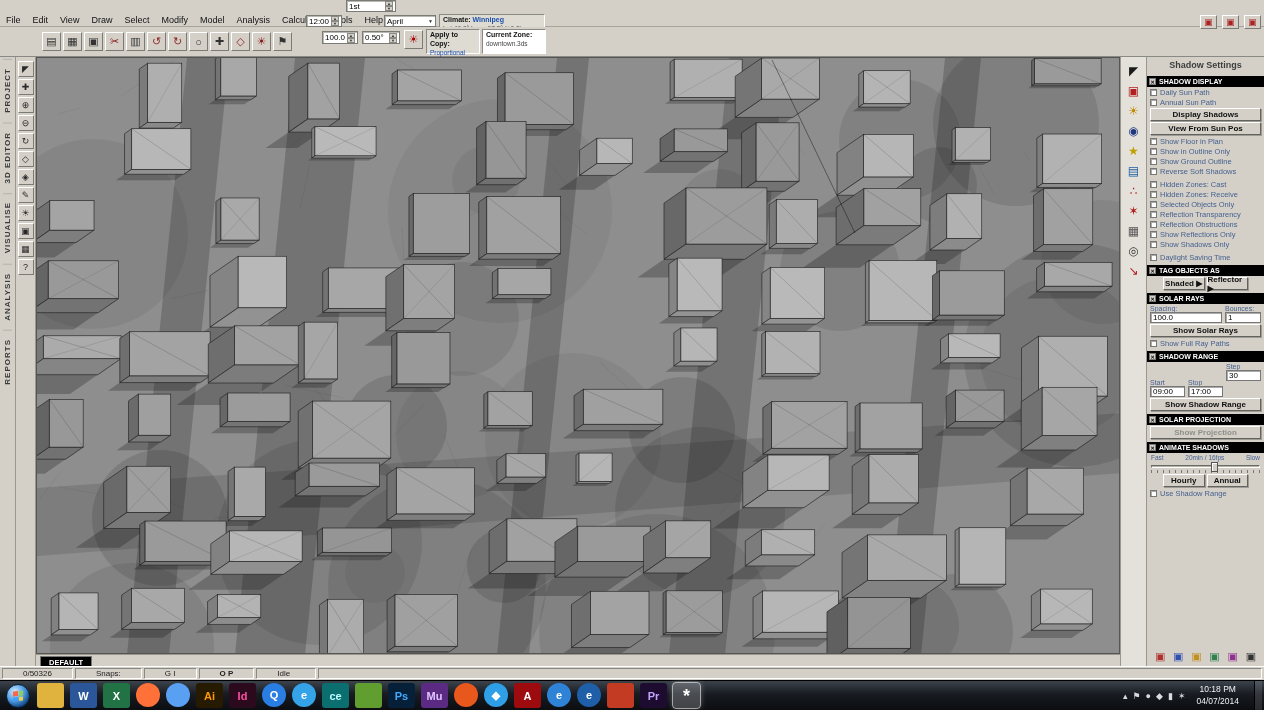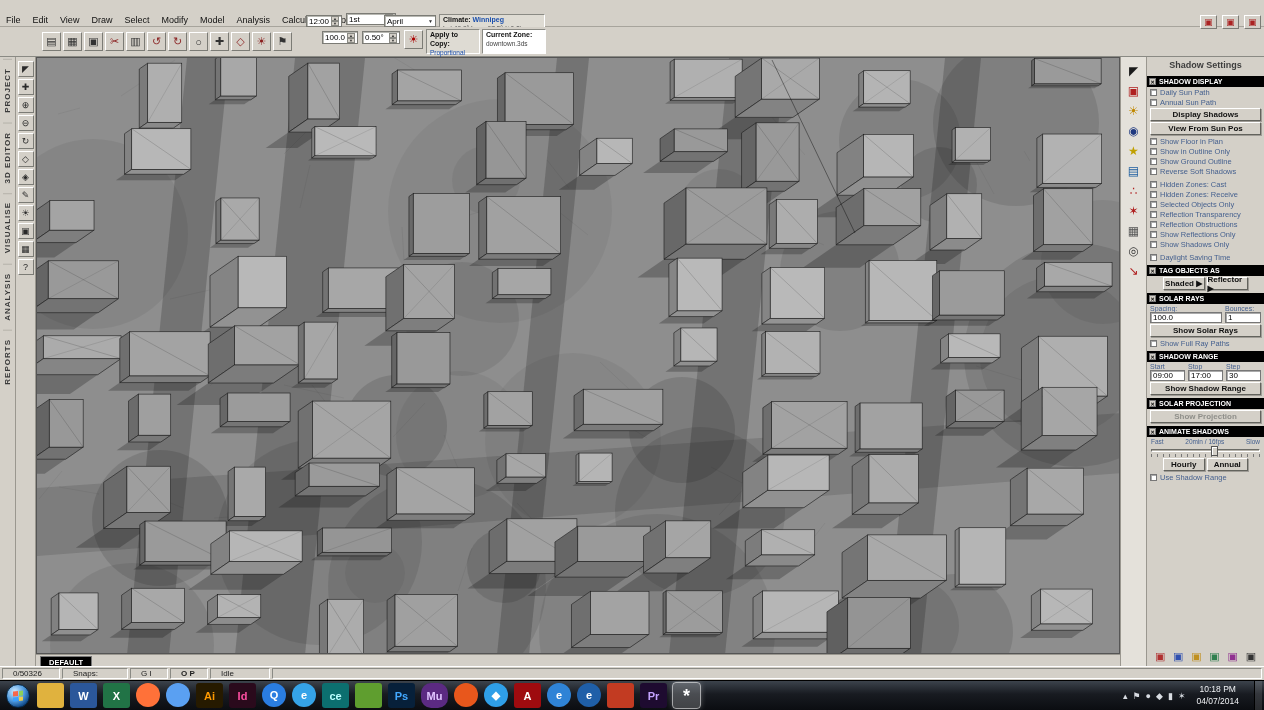--- a/index.html
+++ b/index.html
@@ -53,21 +53,21 @@
   .gap{height:3px}
   .slider-labels{display:flex;justify-content:space-between;font-size:6.5px;color:#46618f;margin:1px 4px 0}
   .slider{position:relative;height:12px;margin:0 4px}
   .slider-track{position:absolute;left:0;right:0;top:4px;height:3px;background:#b5b2aa;border:1px solid;border-color:#6b6b66 #fff #fff #6b6b66}
   .slider-ticks{position:absolute;left:0;right:0;top:9px;height:3px;background:repeating-linear-gradient(90deg,#777 0 1px,transparent 1px 6px)}
   .slider-thumb{position:absolute;top:1px;width:7px;height:10px;background:#d4d0c8;border:1px solid #555;box-shadow:inset 1px 1px 0 #fff}
   .panel-icons{position:absolute;left:0;right:0;bottom:2px;display:flex;justify-content:space-around;padding:0 4px}
   .pic{width:15px;height:15px;display:flex;align-items:center;justify-content:center;font-size:11px}
   
   .statusbar{position:absolute;left:0;right:0;top:666px;height:14px;background:#d4d0c8;border-top:1px solid #fff;display:flex;gap:2px;padding:1px 2px;font-size:8px;color:#222}
-  .scell{border:1px solid;border-color:#8a8a84 #fff #fff #8a8a84;display:flex;align-items:center;padding:0 10px;white-space:nowrap}
+  .scell{border:1px solid;border-color:#8a8a84 #fff #fff #8a8a84;display:flex;align-items:center;padding:0 20px;white-space:nowrap}
   .scell.fill{flex:1}
   
   .taskbar{position:absolute;left:0;right:0;top:680px;height:30px;background:linear-gradient(#3c434c,#181b21 45%,#0b0d11);border-top:1px solid #000;display:flex;align-items:center;padding:0 2px}
   .orb{width:24px;height:24px;border-radius:50%;margin:0 4px;background:radial-gradient(circle at 35% 30%,#cfeaff,#4f9be0 45%,#0a3e7a 80%);border:1px solid #06243f;display:flex;align-items:center;justify-content:center}
   .orbgrid{width:10px;height:10px;display:grid;grid-template-columns:1fr 1fr;gap:1px;transform:skewY(-6deg)}
   .orbgrid i{background:#fff;opacity:.9}
   .orbgrid i:nth-child(1){background:#ff5b3a}.orbgrid i:nth-child(2){background:#8fd44a}
   .orbgrid i:nth-child(3){background:#3aa0ff}.orbgrid i:nth-child(4){background:#ffd43a}
   .tb-icon{width:27px;height:25px;margin:0 3px;border-radius:3px;display:flex;align-items:center;justify-content:center;font-size:11px;font-weight:bold}
   .tb-icon.ci{border-radius:50%;width:24px;height:24px}
@@ -97,21 +97,21 @@
       <span class="menu-item">Help</span>
     </div>
 
   <div class="field" style="left:306px;top:15px;width:36px;height:12px">
     <span>12:00</span>
     <span class="spincol">
         <span>▲</span>
         <span>▼</span>
       </span>
   </div>
-  <div class="field" style="left:346px;top:13px;width:50px;height:12px">
+  <div class="field" style="left:346px;top:0;width:50px;height:12px">
     <span>1st</span>
     <span class="spincol">
         <span>▲</span>
         <span>▼</span>
       </span>
   </div>
   <div class="field" style="left:384px;top:15px;width:52px;height:12px">
     <span>April</span>
     <span style="margin-left:auto;font-size:5px;color:#333">▼</span>
   </div>
@@ -800,21 +800,21 @@
         <div class="pbtn">Show Solar Rays</div>
         <div class="chk-row">
           <span class="chk"></span>
           <span class="chk-label">Show Full Ray Paths</span>
         </div>
         <div class="sec-h">
           <span class="sec-toggle">✕</span>
           <span>SHADOW RANGE</span>
         </div>
         <div class="frow">
-          <div class="fcol" style="flex: 1 1 0%;">
+          <div class="fcol" style="flex: 1 1 0%; margin-top: 16px;">
             <div class="flabel">Start</div>
             <div class="finput">09:00</div>
           </div>
           <div class="fcol" style="flex: 1 1 0%; justify-content: flex-end;">
             <div class="flabel">Stop</div>
             <div class="finput">17:00</div>
           </div>
           <div class="fcol" style="flex: 1 1 0%;">
             <div class="flabel">Step</div>
             <div class="finput">30</div>
@@ -883,21 +883,21 @@
         <div class="tb-icon " style="background: rgb(33, 115, 70); color: rgb(255, 255, 255);">X</div>
         <div class="tb-icon ci" style="background: rgb(255, 113, 57); color: rgb(255, 255, 255);"></div>
         <div class="tb-icon ci" style="background: rgb(90, 160, 242); color: rgb(255, 255, 255);"></div>
         <div class="tb-icon " style="background: rgb(38, 26, 0); color: rgb(255, 154, 0);">Ai</div>
         <div class="tb-icon " style="background: rgb(42, 10, 28); color: rgb(255, 79, 163);">Id</div>
         <div class="tb-icon ci" style="background: rgb(42, 125, 225); color: rgb(255, 255, 255);">Q</div>
         <div class="tb-icon ci" style="background: rgb(53, 163, 232); color: rgb(255, 255, 255);">e</div>
         <div class="tb-icon " style="background: rgb(12, 111, 111); color: rgb(187, 255, 255);">ce</div>
         <div class="tb-icon " style="background: rgb(95, 158, 47); color: rgb(255, 255, 255);"></div>
         <div class="tb-icon " style="background: rgb(7, 32, 58); color: rgb(66, 168, 255);">Ps</div>
-        <div class="tb-icon " style="background: rgb(91, 42, 130); color: rgb(224, 196, 255); border-radius: 10px;">Mu</div>
+        <div class="tb-icon " style="background: rgb(91, 42, 130); color: rgb(224, 196, 255);">Mu</div>
         <div class="tb-icon ci" style="background: rgb(232, 87, 28); color: rgb(255, 255, 255);"></div>
         <div class="tb-icon ci" style="background: rgb(47, 159, 232); color: rgb(255, 255, 255);">◆</div>
         <div class="tb-icon " style="background: rgb(158, 11, 15); color: rgb(255, 255, 255);">A</div>
         <div class="tb-icon ci" style="background: rgb(47, 131, 214); color: rgb(255, 255, 255);">e</div>
         <div class="tb-icon ci" style="background: rgb(31, 95, 168); color: rgb(255, 255, 255);">e</div>
         <div class="tb-icon " style="background: rgb(194, 59, 34); color: rgb(255, 255, 255);"></div>
         <div class="tb-icon " style="background: rgb(30, 11, 48); color: rgb(196, 162, 255);">Pr</div>
         <div class="tb-icon  hl" style="background: rgb(58, 63, 70); color: rgb(255, 255, 255); font-size: 18px; line-height: 10px;">*</div>
       </div>
     <div class="tray">

